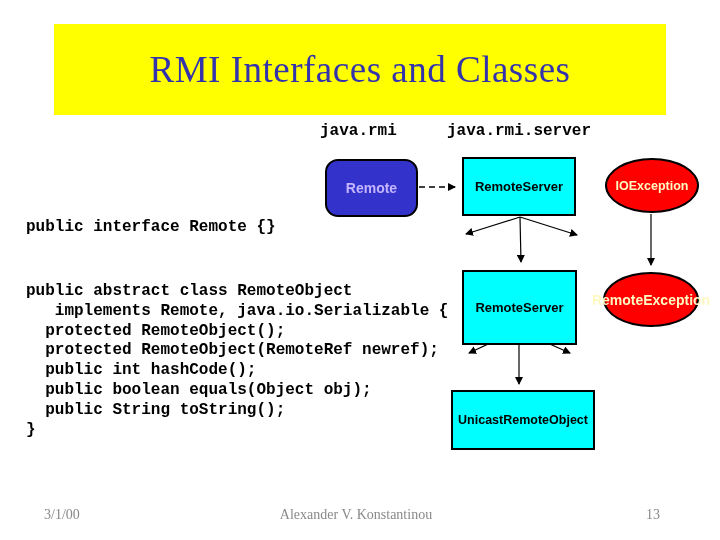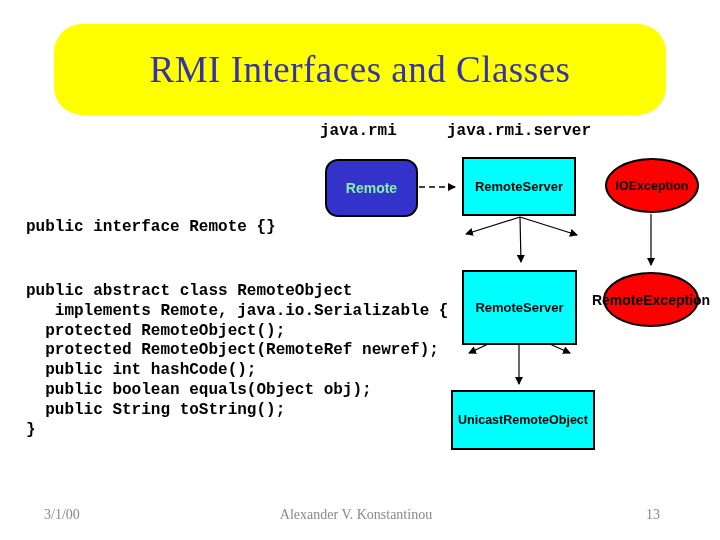--- a/index.html
+++ b/index.html
@@ -3,21 +3,21 @@
 <meta charset="utf-8">
 <style>
   html, body { margin: 0; padding: 0; }
   body { width: 720px; height: 540px; background: #ffffff; overflow: hidden; }
   .canvas {
     position: relative; width: 720px; height: 540px; background: #ffffff;
     font-family: "Liberation Sans", sans-serif;
   }
   .banner {
     position: absolute; left: 54px; top: 24px; width: 612px; height: 91px;
-    background: #ffff00; display: flex; align-items: center; justify-content: center; border-radius: 28px;
+    background: #ffff00; display: flex; align-items: center; justify-content: center;
   }
   .slide-title {
     font-family: "Liberation Serif", serif; font-size: 37px; color: #3333ad;
     white-space: nowrap; letter-spacing: 0.5px;
   }
   .mono {
     font-family: Liberation Mono, monospace; font-weight: bold;
     font-size: 16px; color: #000000; white-space: pre;
   }
   .pkg-label { position: absolute; top: 123px; line-height: 17px; }
@@ -26,23 +26,23 @@
   pre.code { margin: 0; position: absolute; line-height: 19.8px; }
   .code-interface { left: 26px; top: 218px; }
   .code-class     { left: 26px; top: 282px; }
   .node {
     position: absolute; box-sizing: border-box;
     display: flex; align-items: center; justify-content: center;
     text-align: center; font-weight: bold; color: #000000;
   }
   .rect   { background: #00ffff; border: 2px solid #000000; font-size: 13px; }
   .rrect  { background: #3333cc; border: 2px solid #000000; border-radius: 13px;
-            color: #86efac; font-size: 14px; }
+            color: #c4b5fd; font-size: 14px; }
   .oval   { background: #ff0000; border: 2px solid #000000; border-radius: 50%;
-            color: #000000; }
+            color: #fef9c3; }
   .node-remote            { left: 325px; top: 159px; width: 93px;  height: 58px; }
   .node-remote-object     { left: 462px; top: 157px; width: 114px; height: 59px; }
   .node-io-exception      { left: 605px; top: 158px; width: 94px;  height: 55px; font-size: 12.5px; }
   .node-remote-server     { left: 462px; top: 270px; width: 115px; height: 75px; }
   .node-remote-exception  { left: 603px; top: 272px; width: 96px;  height: 55px; font-size: 14px; }
   .node-unicast           { left: 451px; top: 390px; width: 144px; height: 60px; font-size: 12.5px; }
   .arrows { position: absolute; left: 0; top: 0; width: 720px; height: 540px; pointer-events: none; }
   .footer {
     position: absolute; top: 507px; left: 0; width: 720px;
     font-family: "Liberation Serif", serif; font-size: 14px; color: #898989;

